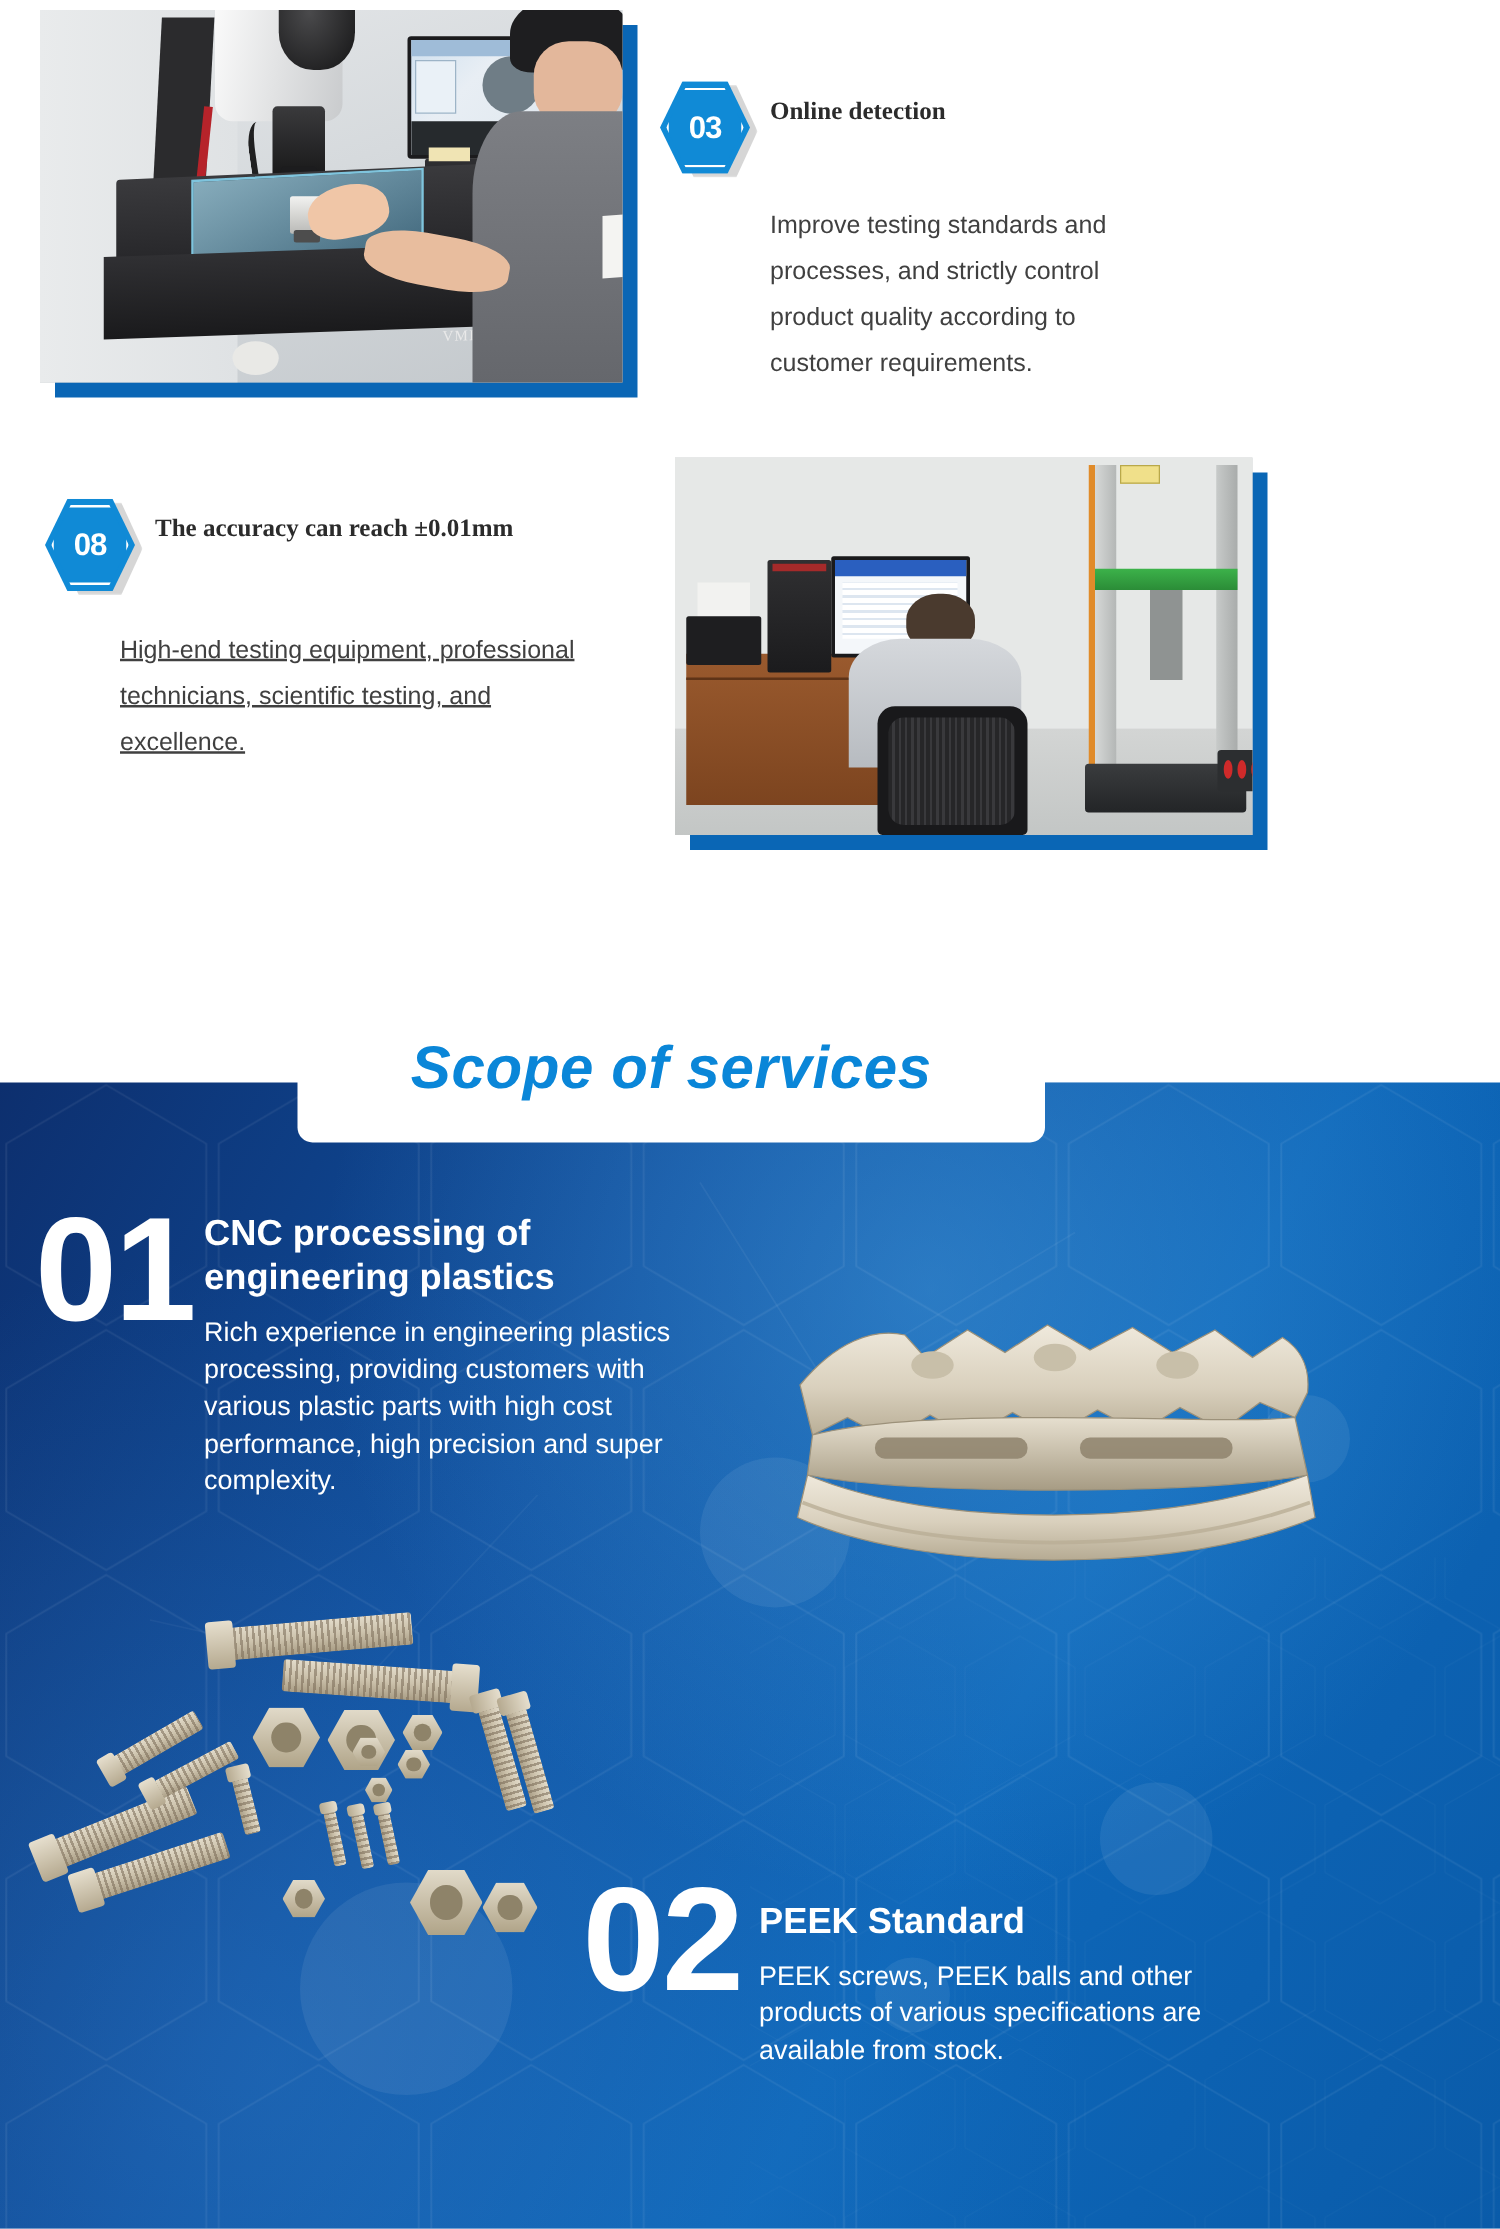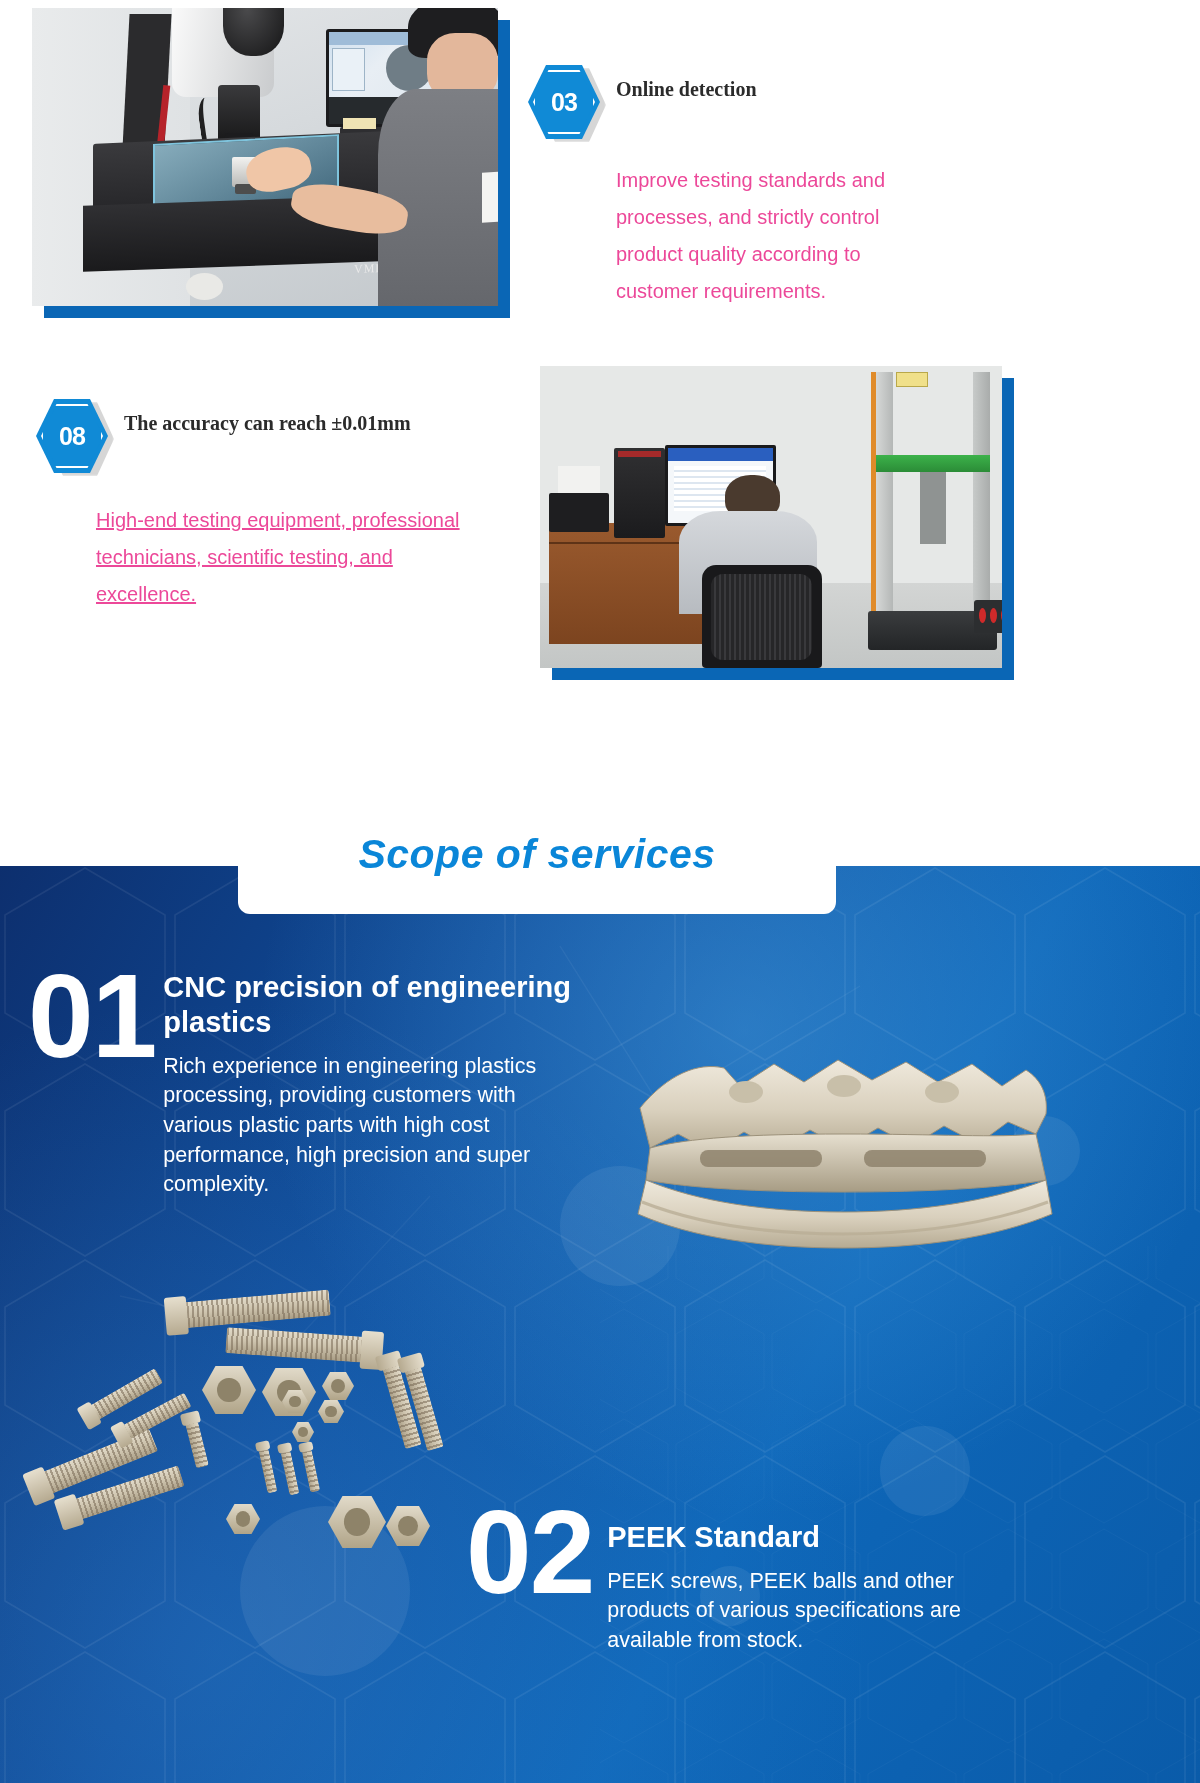--- a/index.html
+++ b/index.html
@@ -135,21 +135,21 @@
     color:#fff; font-size:25px; font-weight:bold;
     letter-spacing:-1px;
   }
 
   .feature-head{ display:flex; align-items:flex-start; gap:16px; }
   .feature-title{
     font-size:20px; font-weight:bold; color:#2b2b2b;
     line-height:1.38; padding-top:14px;font-family:Liberation Serif, serif;
   }
   .feature-body{
-    font-size:20px; color:#ec4899; line-height:1.85;
+    font-size:20px; color:#404040; line-height:1.85;
   }
 
   
   .blue-section{
     position:absolute;
     left:0; top:866px;
     width:1200px; height:917px;
     background:
       radial-gradient(circle at 62% 18%, rgba(90,175,235,.38) 0%, rgba(90,175,235,0) 46%),
       radial-gradient(circle at 18% 86%, rgba(60,140,215,.30) 0%, rgba(60,140,215,0) 52%),
@@ -163,21 +163,21 @@
   .scope-card{
     position:absolute;
     left:238px; top:794px;
     width:598px; height:120px;
     background:#ffffff;
     border-radius:12px;
     display:flex; align-items:center; justify-content:center;
     z-index:5;
   }
   .scope-card .txt{
-    font-size:41px; font-style:italic; font-weight:bold;
+    font-size:48px; font-style:italic; font-weight:bold;
     color:#0a86d8; letter-spacing:.5px;
   }
 
   .svc{ position:absolute; z-index:4; }
   .svc .bignum{
     font-size:118px; font-weight:bold; color:#ffffff;
     line-height:.92; letter-spacing:-2px;
   }
   .svc .svc-title{
     font-size:29px; font-weight:bold; color:#ffffff; line-height:1.2;
@@ -393,21 +393,21 @@
     <ellipse cx="118" cy="40" rx="17" ry="11" fill="#c8bfa9"></ellipse>
     <ellipse cx="216" cy="34" rx="17" ry="11" fill="#c8bfa9"></ellipse>
     <ellipse cx="314" cy="40" rx="17" ry="11" fill="#c8bfa9"></ellipse>
   </svg>
 </div>
 
 <div class="svc" style="left:28px; top:962px; width:600px;">
   <div style="display:flex; align-items:flex-start; gap:8px;">
     <div class="bignum">01</div>
     <div style="padding-top:8px; width:430px;">
-      <div class="svc-title">CNC precision of engineering plastics</div>
+      <div class="svc-title">CNC processing of engineering plastics</div>
       <div class="svc-body" style="margin-top:12px; width:400px;">Rich experience in engineering plastics processing, providing customers with various plastic parts with high cost performance, high precision and super complexity.</div>
     </div>
   </div>
 </div>
 
 <div class="peek-fast">
 
   <div class="bolt" style="left:152px; top:28px; width:148px; height:26px; transform:rotate(-5deg);">
     <div class="shank"></div>
       <div class="head"></div>

